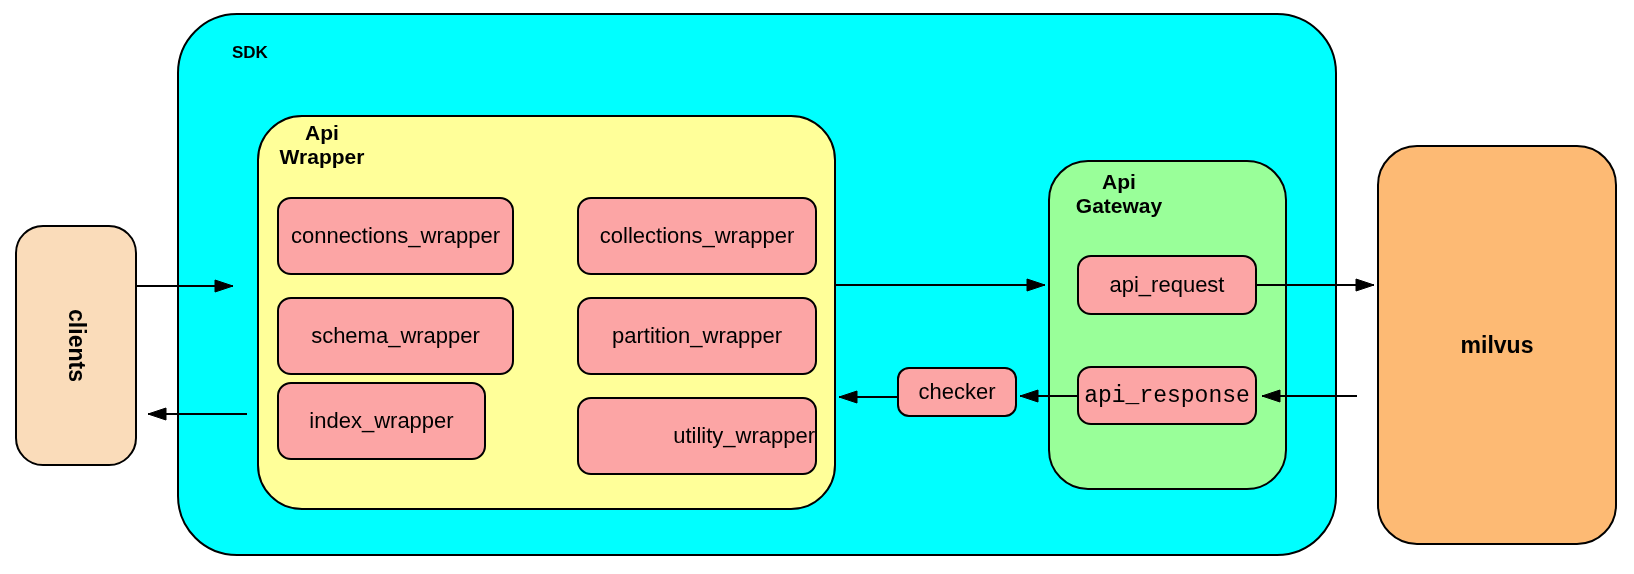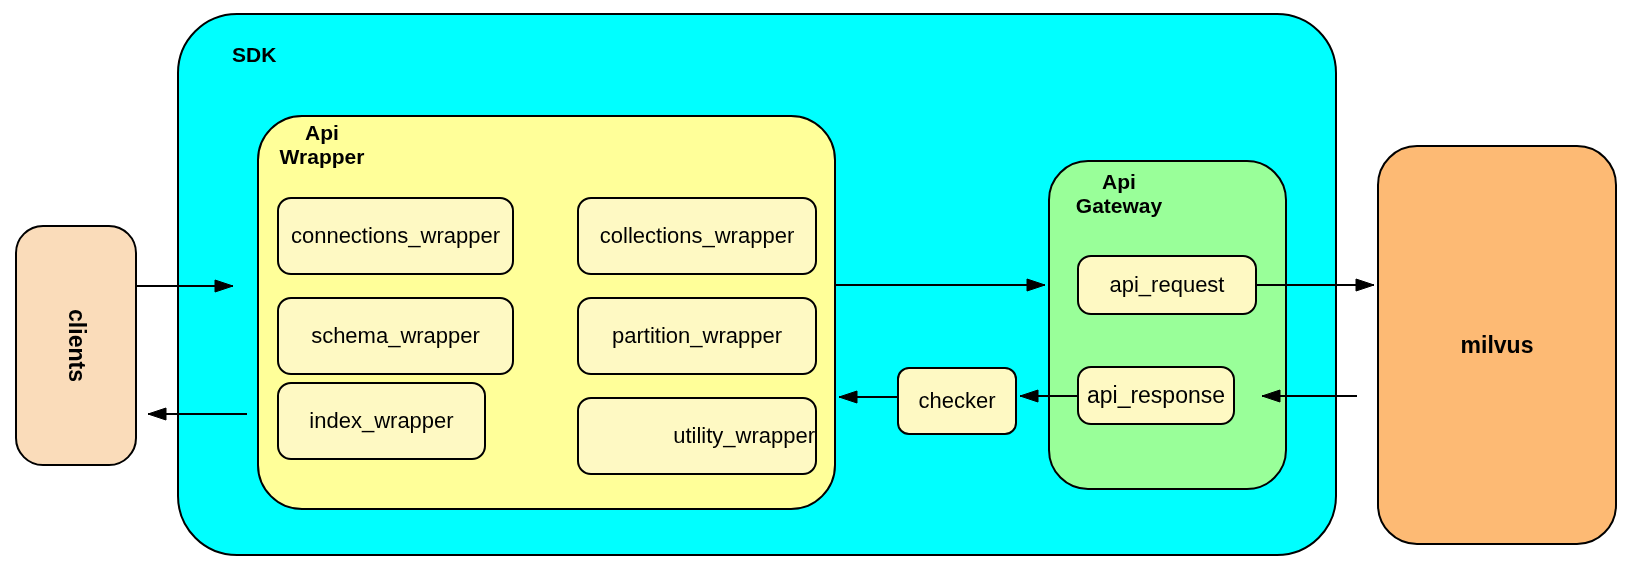--- a/index.html
+++ b/index.html
@@ -27,40 +27,40 @@
   #apigateway-box { left:1048px;top:160px; width:239px;  height:330px; border-radius:40px; background:#99FF99; }
   #clients-box    { left:15px;  top:225px; width:122px;  height:241px; border-radius:28px; background:#FADCBA; }
   #milvus-box     { left:1377px;top:145px; width:240px;  height:400px; border-radius:40px; background:#fdba74; }
 
   .container-label {
     position: absolute;
     font-weight: bold;
     line-height: 1.15;
     white-space: pre-line;
   }
-  #sdk-label        { left: 53px; top: 28px; font-size: 21px; }
+  #sdk-label        { left: 53px; top: 28px; font-size: 17px; }
   #apiwrapper-label { left: 8px;  top: 4px;  width: 110px; font-size: 21px; text-align: center; }
   #apigateway-label { left: 14px; top: 8px;  width: 110px; font-size: 21px; text-align: center; }
 
   
   .leaf {
-    background: #fef9c3;
+    background: #fca5a5;
     border-radius: 14px;
     font-size: 22px;
   }
   #wrap-0 { left:277px; top:197px; width:237px; height:78px; }
   #wrap-1 { left:577px; top:197px; width:240px; height:78px;text-align:right; }
   #wrap-2 { left:277px; top:297px; width:237px; height:78px; }
   #wrap-3 { left:577px; top:297px; width:240px; height:78px; }
   #wrap-4 { left:277px; top:382px; width:209px; height:78px; }
   #wrap-5 { left:577px; top:397px; width:240px; height:78px;justify-content:flex-end; }
 
   #api-request-box  { left:1077px; top:255px; width:180px; height:60px; font-size:22px; }
-  #api-response-box { left:1077px; top:366px; width:158px; height:59px; font-size:23px; }
-  #checker-box      { left:897px;  top:367px; width:120px; height:68px; border-radius:12px; font-size:22px; }
+  #api-response-box { left:1077px; top:366px; width:180px; height:59px; font-size:23px;font-family:Liberation Mono, monospace; }
+  #checker-box      { left:897px;  top:367px; width:120px; height:50px; border-radius:12px; font-size:22px; }
 
   #clients-label, #milvus-label { font-weight: bold; font-size: 23px; }
   #clients-label { transform: rotate(90deg); white-space: nowrap; }
 
   
   #arrows {
     position: absolute;
     left: 0; top: 0;
     width: 1634px; height: 574px;
     pointer-events: none;

